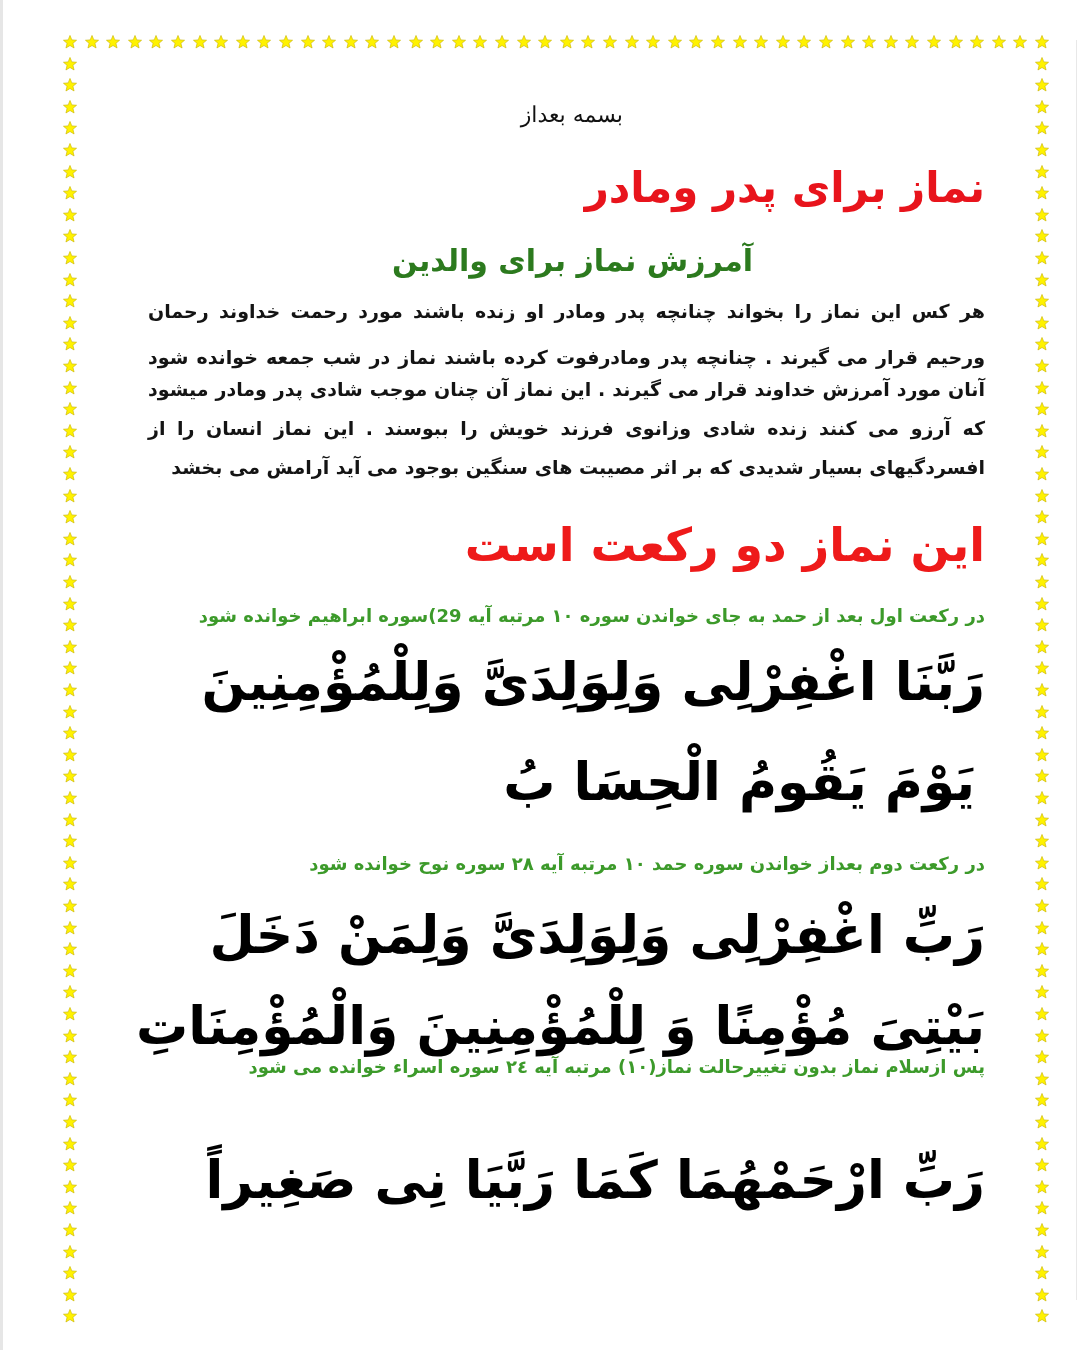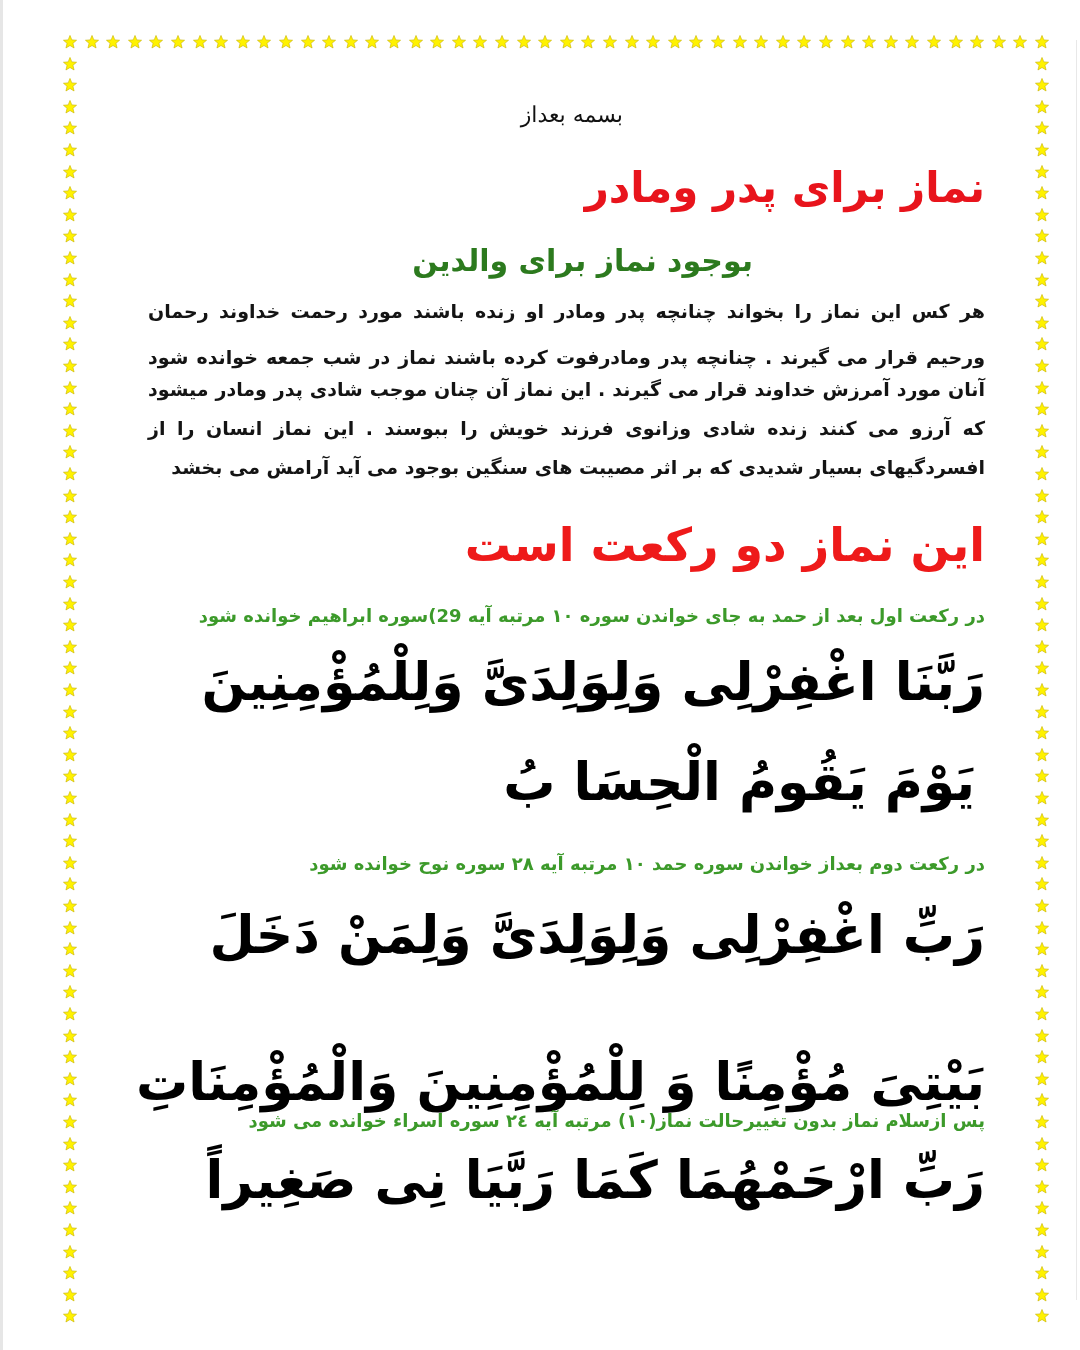--- a/index.html
+++ b/index.html
@@ -892,33 +892,33 @@
     <span class="star" style="left: 1042px; top: 1316px;">
       <svg viewBox="0 0 24 24">
         <polygon points="12,1.5 14.9,8.6 22.5,9.2 16.7,14.1 18.5,21.6 12,17.6 5.5,21.6 7.3,14.1 1.5,9.2 9.1,8.6" fill="#fff200" stroke="#c9b300" stroke-width="1"></polygon>
       </svg>
     </span>
   </div>
 
 <div class="content">
   <div class="line bismillah">بسمه بعداز</div>
   <div class="line title-red">نماز برای پدر ومادر</div>
-  <div class="line subtitle-green">بوجود نماز برای والدین</div>
+  <div class="line subtitle-green">آمرزش نماز برای والدین</div>
 
   <div class="line para" style="top:300px;">هر کس این نماز را بخواند چنانچه پدر ومادر او زنده باشند مورد رحمت خداوند رحمان</div>
   <div class="line para" style="top:346px;">ورحیم قرار می گیرند . چنانچه پدر ومادرفوت کرده باشند نماز در شب جمعه خوانده شود</div>
   <div class="line para" style="top:378px;">آنان مورد آمرزش خداوند قرار می گیرند . این نماز آن چنان موجب شادی پدر ومادر میشود</div>
   <div class="line para" style="top:417px;">که آرزو می کنند زنده شادی وزانوی فرزند خویش را ببوسند . این نماز انسان را از</div>
   <div class="line para last" style="top:456px;">افسردگیهای بسیار شدیدی که بر اثر مصیبت های سنگین بوجود می آید آرامش می بخشد</div>
 
   <div class="line heading-red2">این نماز دو رکعت است</div>
 
   <div class="line instr-green" style="top:605px;">در رکعت اول بعد از حمد به جای خواندن سوره ۱۰ مرتبه آیه 29)سوره ابراهیم خوانده شود</div>
   <div class="line verse" style="top:652px;">رَبَّنَا اغْفِرْلِی وَلِوَلِدَیَّ وَلِلْمُؤْمِنِینَ</div>
   <div class="line verse" style="top:752px; right:10px;">یَوْمَ یَقُومُ الْحِسَا بُ</div>
 
   <div class="line instr-green" style="top:853px;">در رکعت دوم بعداز خواندن سوره حمد  ۱۰ مرتبه آیه ۲۸ سوره نوح خوانده شود</div>
   <div class="line verse" style="top:905px;">رَبِّ اغْفِرْلِی وَلِوَلِدَیَّ وَلِمَنْ دَخَلَ</div>
-  <div class="line verse" style="top:1052px;">بَیْتِیَ مُؤْمِنًا وَ لِلْمُؤْمِنِینَ وَالْمُؤْمِنَاتِ</div>
-
-  <div class="line instr-green" style="top:1110px;">پس ازسلام نماز بدون تغییرحالت نماز(۱۰) مرتبه آیه ٢٤ سوره اسراء خوانده می شود</div>
+  <div class="line verse" style="top:996px;">بَیْتِیَ مُؤْمِنًا وَ لِلْمُؤْمِنِینَ وَالْمُؤْمِنَاتِ</div>
+
+  <div class="line instr-green" style="top:1056px;">پس ازسلام نماز بدون تغییرحالت نماز(۱۰) مرتبه آیه ٢٤ سوره اسراء خوانده می شود</div>
   <div class="line verse" style="top:1150px;">رَبِّ ارْحَمْهُمَا کَمَا رَبَّیَا نِی صَغِیراً</div>
 </div>
 
 </body></html>

